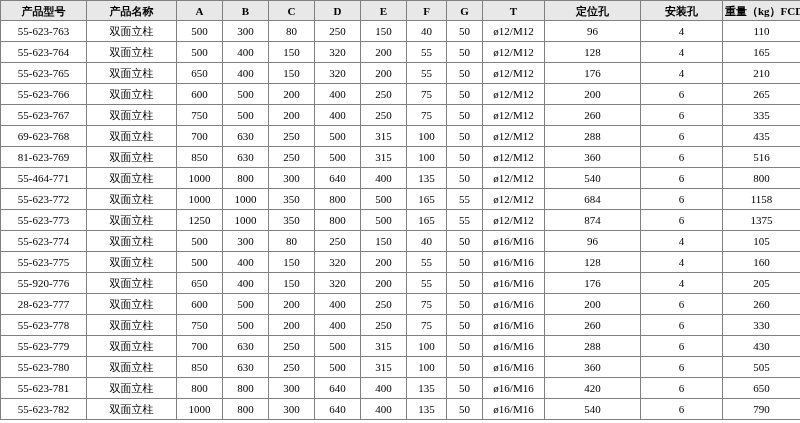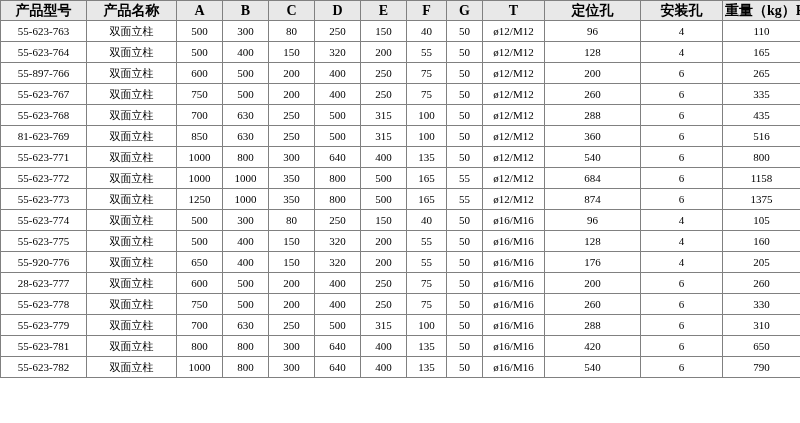--- a/index.html
+++ b/index.html
@@ -26,21 +26,21 @@
     line-height: 12px;
     height: 20px;
     padding: 0 2px;
     text-align: center;
     white-space: nowrap;
     overflow: hidden;
   }
   .spec-table thead th {
     background: #e8e8e8;
     font-weight: bold;
-    font-size: 14px;
+    font-size: 11px;
     height: 19px;
   }
   .col-model { width: 86px; }
   .col-name  { width: 90px; }
   .col-a     { width: 46px; }
   .col-b     { width: 46px; }
   .col-c     { width: 46px; }
   .col-d     { width: 46px; }
   .col-e     { width: 46px; }
   .col-f     { width: 40px; }
@@ -116,21 +116,36 @@
         <td>320</td>
         <td>200</td>
         <td>55</td>
         <td>50</td>
         <td>ø12/M12</td>
         <td>128</td>
         <td>4</td>
         <td>165</td>
       </tr>
       <tr>
-        <td class="cell-left">55-897-766</td>
+        <td class="cell-left">55-623-765</td>
+        <td class="cell-left">双面立柱</td>
+        <td>650</td>
+        <td>400</td>
+        <td>150</td>
+        <td>320</td>
+        <td>200</td>
+        <td>55</td>
+        <td>50</td>
+        <td>ø12/M12</td>
+        <td>176</td>
+        <td>4</td>
+        <td>210</td>
+      </tr>
+      <tr>
+        <td class="cell-left">55-623-766</td>
         <td class="cell-left">双面立柱</td>
         <td>600</td>
         <td>500</td>
         <td>200</td>
         <td>400</td>
         <td>250</td>
         <td>75</td>
         <td>50</td>
         <td>ø12/M12</td>
         <td>200</td>
@@ -146,21 +161,21 @@
         <td>400</td>
         <td>250</td>
         <td>75</td>
         <td>50</td>
         <td>ø12/M12</td>
         <td>260</td>
         <td>6</td>
         <td>335</td>
       </tr>
       <tr>
-        <td class="cell-left">55-623-768</td>
+        <td class="cell-left">69-623-768</td>
         <td class="cell-left">双面立柱</td>
         <td>700</td>
         <td>630</td>
         <td>250</td>
         <td>500</td>
         <td>315</td>
         <td>100</td>
         <td>50</td>
         <td>ø12/M12</td>
         <td>288</td>
@@ -176,21 +191,21 @@
         <td>500</td>
         <td>315</td>
         <td>100</td>
         <td>50</td>
         <td>ø12/M12</td>
         <td>360</td>
         <td>6</td>
         <td>516</td>
       </tr>
       <tr>
-        <td class="cell-left">55-623-771</td>
+        <td class="cell-left">55-464-771</td>
         <td class="cell-left">双面立柱</td>
         <td>1000</td>
         <td>800</td>
         <td>300</td>
         <td>640</td>
         <td>400</td>
         <td>135</td>
         <td>50</td>
         <td>ø12/M12</td>
         <td>540</td>
@@ -308,21 +323,36 @@
         <td>700</td>
         <td>630</td>
         <td>250</td>
         <td>500</td>
         <td>315</td>
         <td>100</td>
         <td>50</td>
         <td>ø16/M16</td>
         <td>288</td>
         <td>6</td>
-        <td>310</td>
+        <td>430</td>
+      </tr>
+      <tr>
+        <td class="cell-left">55-623-780</td>
+        <td class="cell-left">双面立柱</td>
+        <td>850</td>
+        <td>630</td>
+        <td>250</td>
+        <td>500</td>
+        <td>315</td>
+        <td>100</td>
+        <td>50</td>
+        <td>ø16/M16</td>
+        <td>360</td>
+        <td>6</td>
+        <td>505</td>
       </tr>
       <tr>
         <td class="cell-left">55-623-781</td>
         <td class="cell-left">双面立柱</td>
         <td>800</td>
         <td>800</td>
         <td>300</td>
         <td>640</td>
         <td>400</td>
         <td>135</td>

